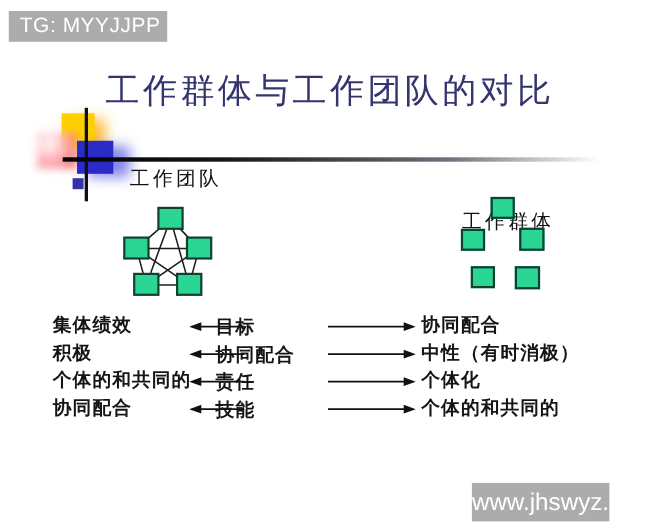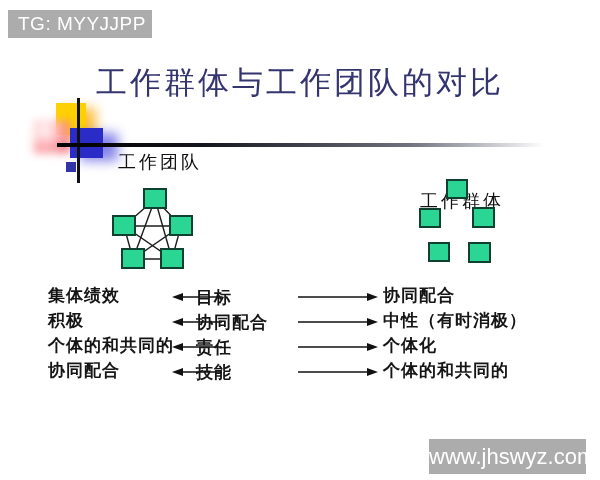--- a/index.html
+++ b/index.html
@@ -57,21 +57,21 @@
     font-size:17px; font-weight:bold; color:#151515; }
   .row .cl { position:absolute; left:48px;  top:0; letter-spacing:1px; }
   .row .cc { position:absolute; left:196px; top:2px; width:128px; text-align:left; letter-spacing:1px; }
   .row .cr { position:absolute; left:383px; top:0; letter-spacing:1px; }
   .row .arrL { position:absolute; left:172px; top:4px; }
   .row .arrR { position:absolute; left:298px; top:4px; }
   .r1 { top:284px; } .r2 { top:309px; } .r3 { top:334px; } .r4 { top:359px; }
 
   
   .bottom-banner {
-    position:absolute; left:429px; top:439px; width:157px; height:35px;
+    position:absolute; left:429px; top:439px; width:125px; height:35px;
     background:#acacac; color:#ffffff; font-family:"Liberation Sans","DejaVu Sans",sans-serif;
     font-size:22px; line-height:35px; text-align:center;
   }
 </style>
 </head>
 <body>
 
 <div id="slide">
 
   <div class="top-banner">

